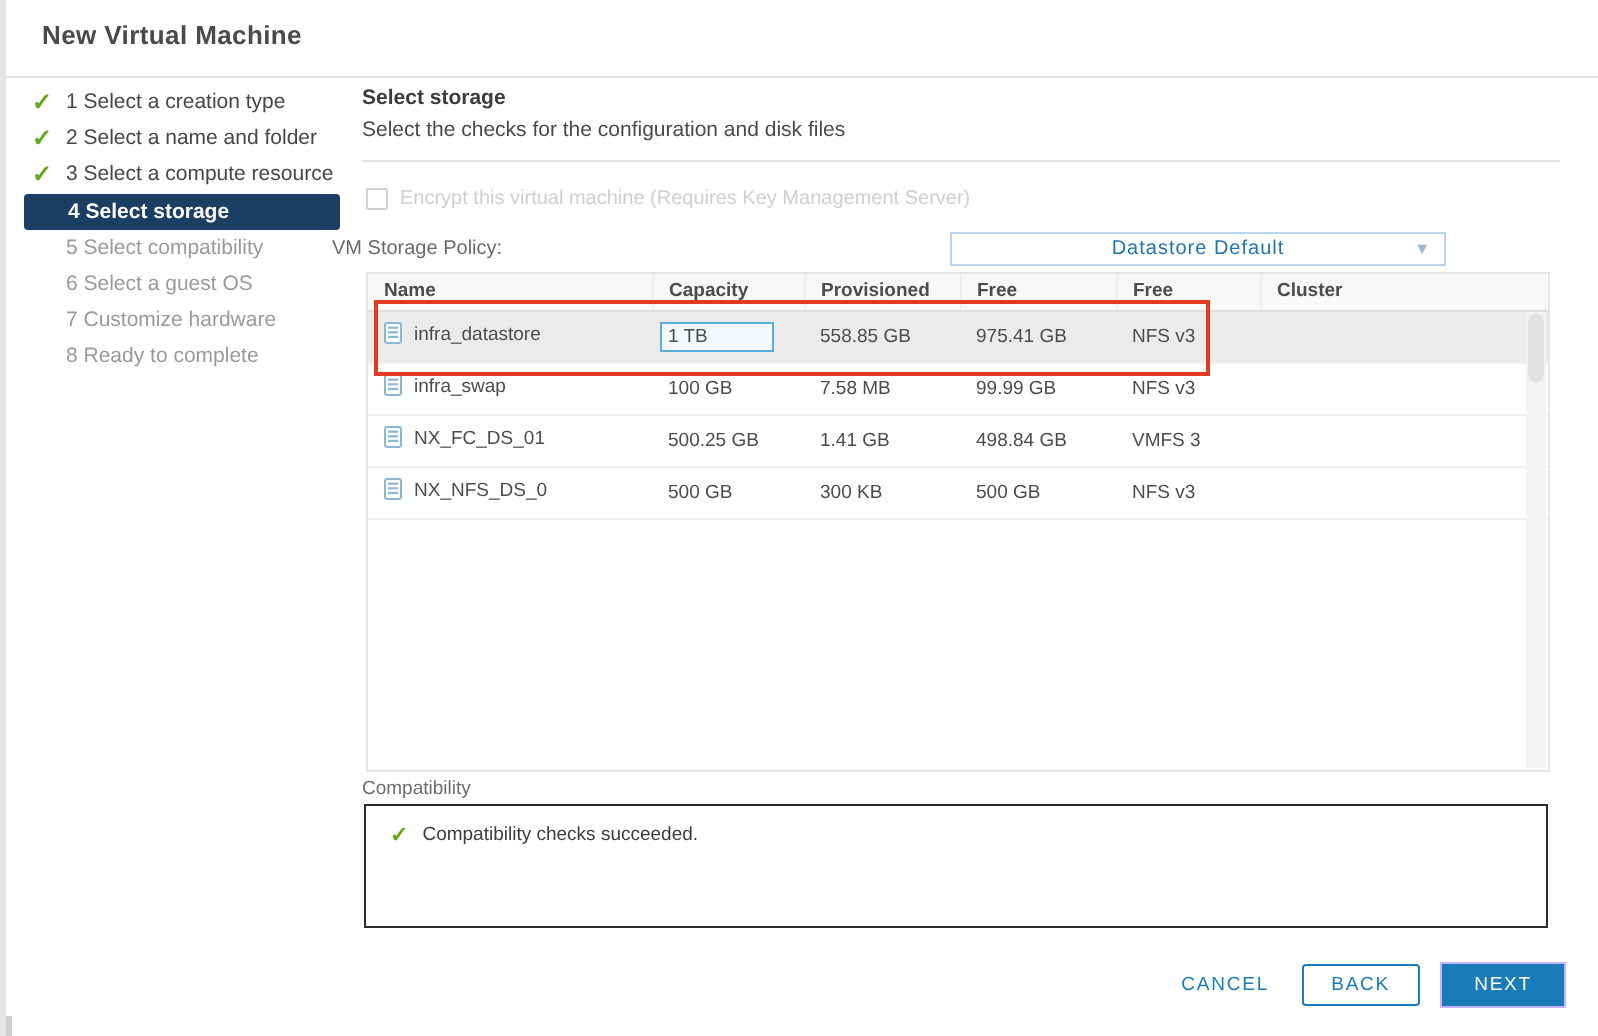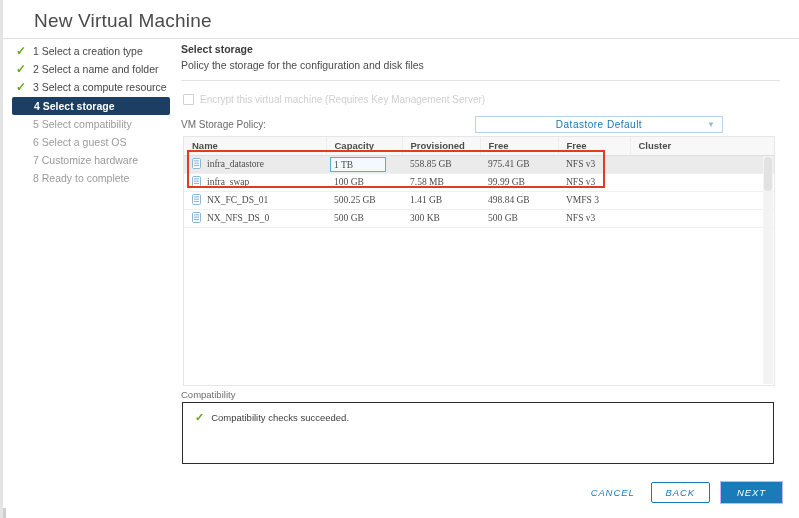--- a/index.html
+++ b/index.html
@@ -13,23 +13,23 @@
   #app {
     position: relative;
     width: 799px; height: 518px;
     background: #fff;
     border-left: 3px solid #e4e4e4;
   }
 
   
   .wizard-title {
     position: absolute;
-    left: 31px; top: 10px;
-    font-size: 19px;
-    font-weight: 400;
+    left: 18px; top: 10px;
+    font-size: 13px;
+    font-weight: 700;
     color: #4a4a4a;
     letter-spacing: 0.2px;
   }
   .title-rule {
     position: absolute;
     left: 0; top: 38px;
     width: 799px; height: 1px;
     background: #e0e0e0;
   }
 
@@ -111,21 +111,21 @@
   }
   .encrypt-label {
     font-size: 10px;
     color: #cfcfcf;
     white-space: nowrap;
   }
 
   
   .policy-label {
     position: absolute;
-    left: 178px; top: 119px;
+    left: 163px; top: 119px;
     font-size: 10px;
     color: #6a6a6a;
   }
   .policy-select {
     position: absolute;
     left: 472px; top: 116px;
     width: 248px; height: 17px;
     border: 1px solid #b9d4ea;
     background: #ffffff;
     border-radius: 0;
@@ -171,26 +171,25 @@
     height: 18px;
     padding: 0 0 0 8px;
     border-bottom: 1px solid #dedede;
     border-right: 1px solid #ededed;
     white-space: nowrap;
   }
   table.ds thead th:last-child { border-right: none; }
   table.ds tbody td {
     font-size: 9.5px;
     color: #4c4c4c;
-    height: 18px;
+    height: 26px;
     padding: 0 0 0 8px;
     border-bottom: 1px solid #f0f0f0;
     white-space: nowrap;
     vertical-align: middle;
-    font-family: Liberation Serif, serif;
   }
   table.ds tbody tr.selected td { background: #ebebeb; }
   td.name-cell { padding-left: 10px; }
   .ds-icon {
     display: inline-block;
     vertical-align: -2px;
     margin-right: 6px;
   }
   .cap-focus {
     display: inline-block;
@@ -262,21 +261,20 @@
     right: 16px; top: 481px;
     display: flex;
     align-items: center;
     gap: 10px;
   }
   .btn {
     font-size: 9.5px;
     letter-spacing: 0.9px;
     font-family: "Liberation Sans", sans-serif;
     cursor: pointer;
-    font-style: italic;
   }
   .btn-link {
     background: none;
     border: none;
     color: #1a7bb9;
     padding: 4px 6px;
   }
   .btn-outline {
     background: #ffffff;
     border: 1px solid #1a7bb9;
@@ -314,21 +312,21 @@
       <div class="step done"><span class="tick">✓</span><span>3 Select a compute resource</span></div>
       <div class="step active"><span>4 Select storage</span></div>
       <div class="step "><span>5 Select compatibility</span></div>
       <div class="step "><span>6 Select a guest OS</span></div>
       <div class="step "><span>7 Customize hardware</span></div>
       <div class="step "><span>8 Ready to complete</span></div>
     </div>
 
   <div class="main">
     <p class="panel-title">Select storage</p>
-    <p class="panel-sub">Policy the storage for the configuration and disk files</p>
+    <p class="panel-sub">Select the checks for the configuration and disk files</p>
   </div>
   <div class="panel-rule"></div>
 
   <div class="encrypt-row">
     <span class="cbox"></span>
     <span class="encrypt-label">Encrypt this virtual machine (Requires Key Management Server)</span>
   </div>
 
   <div class="policy-label">VM Storage Policy:</div>
   <div class="policy-select">

